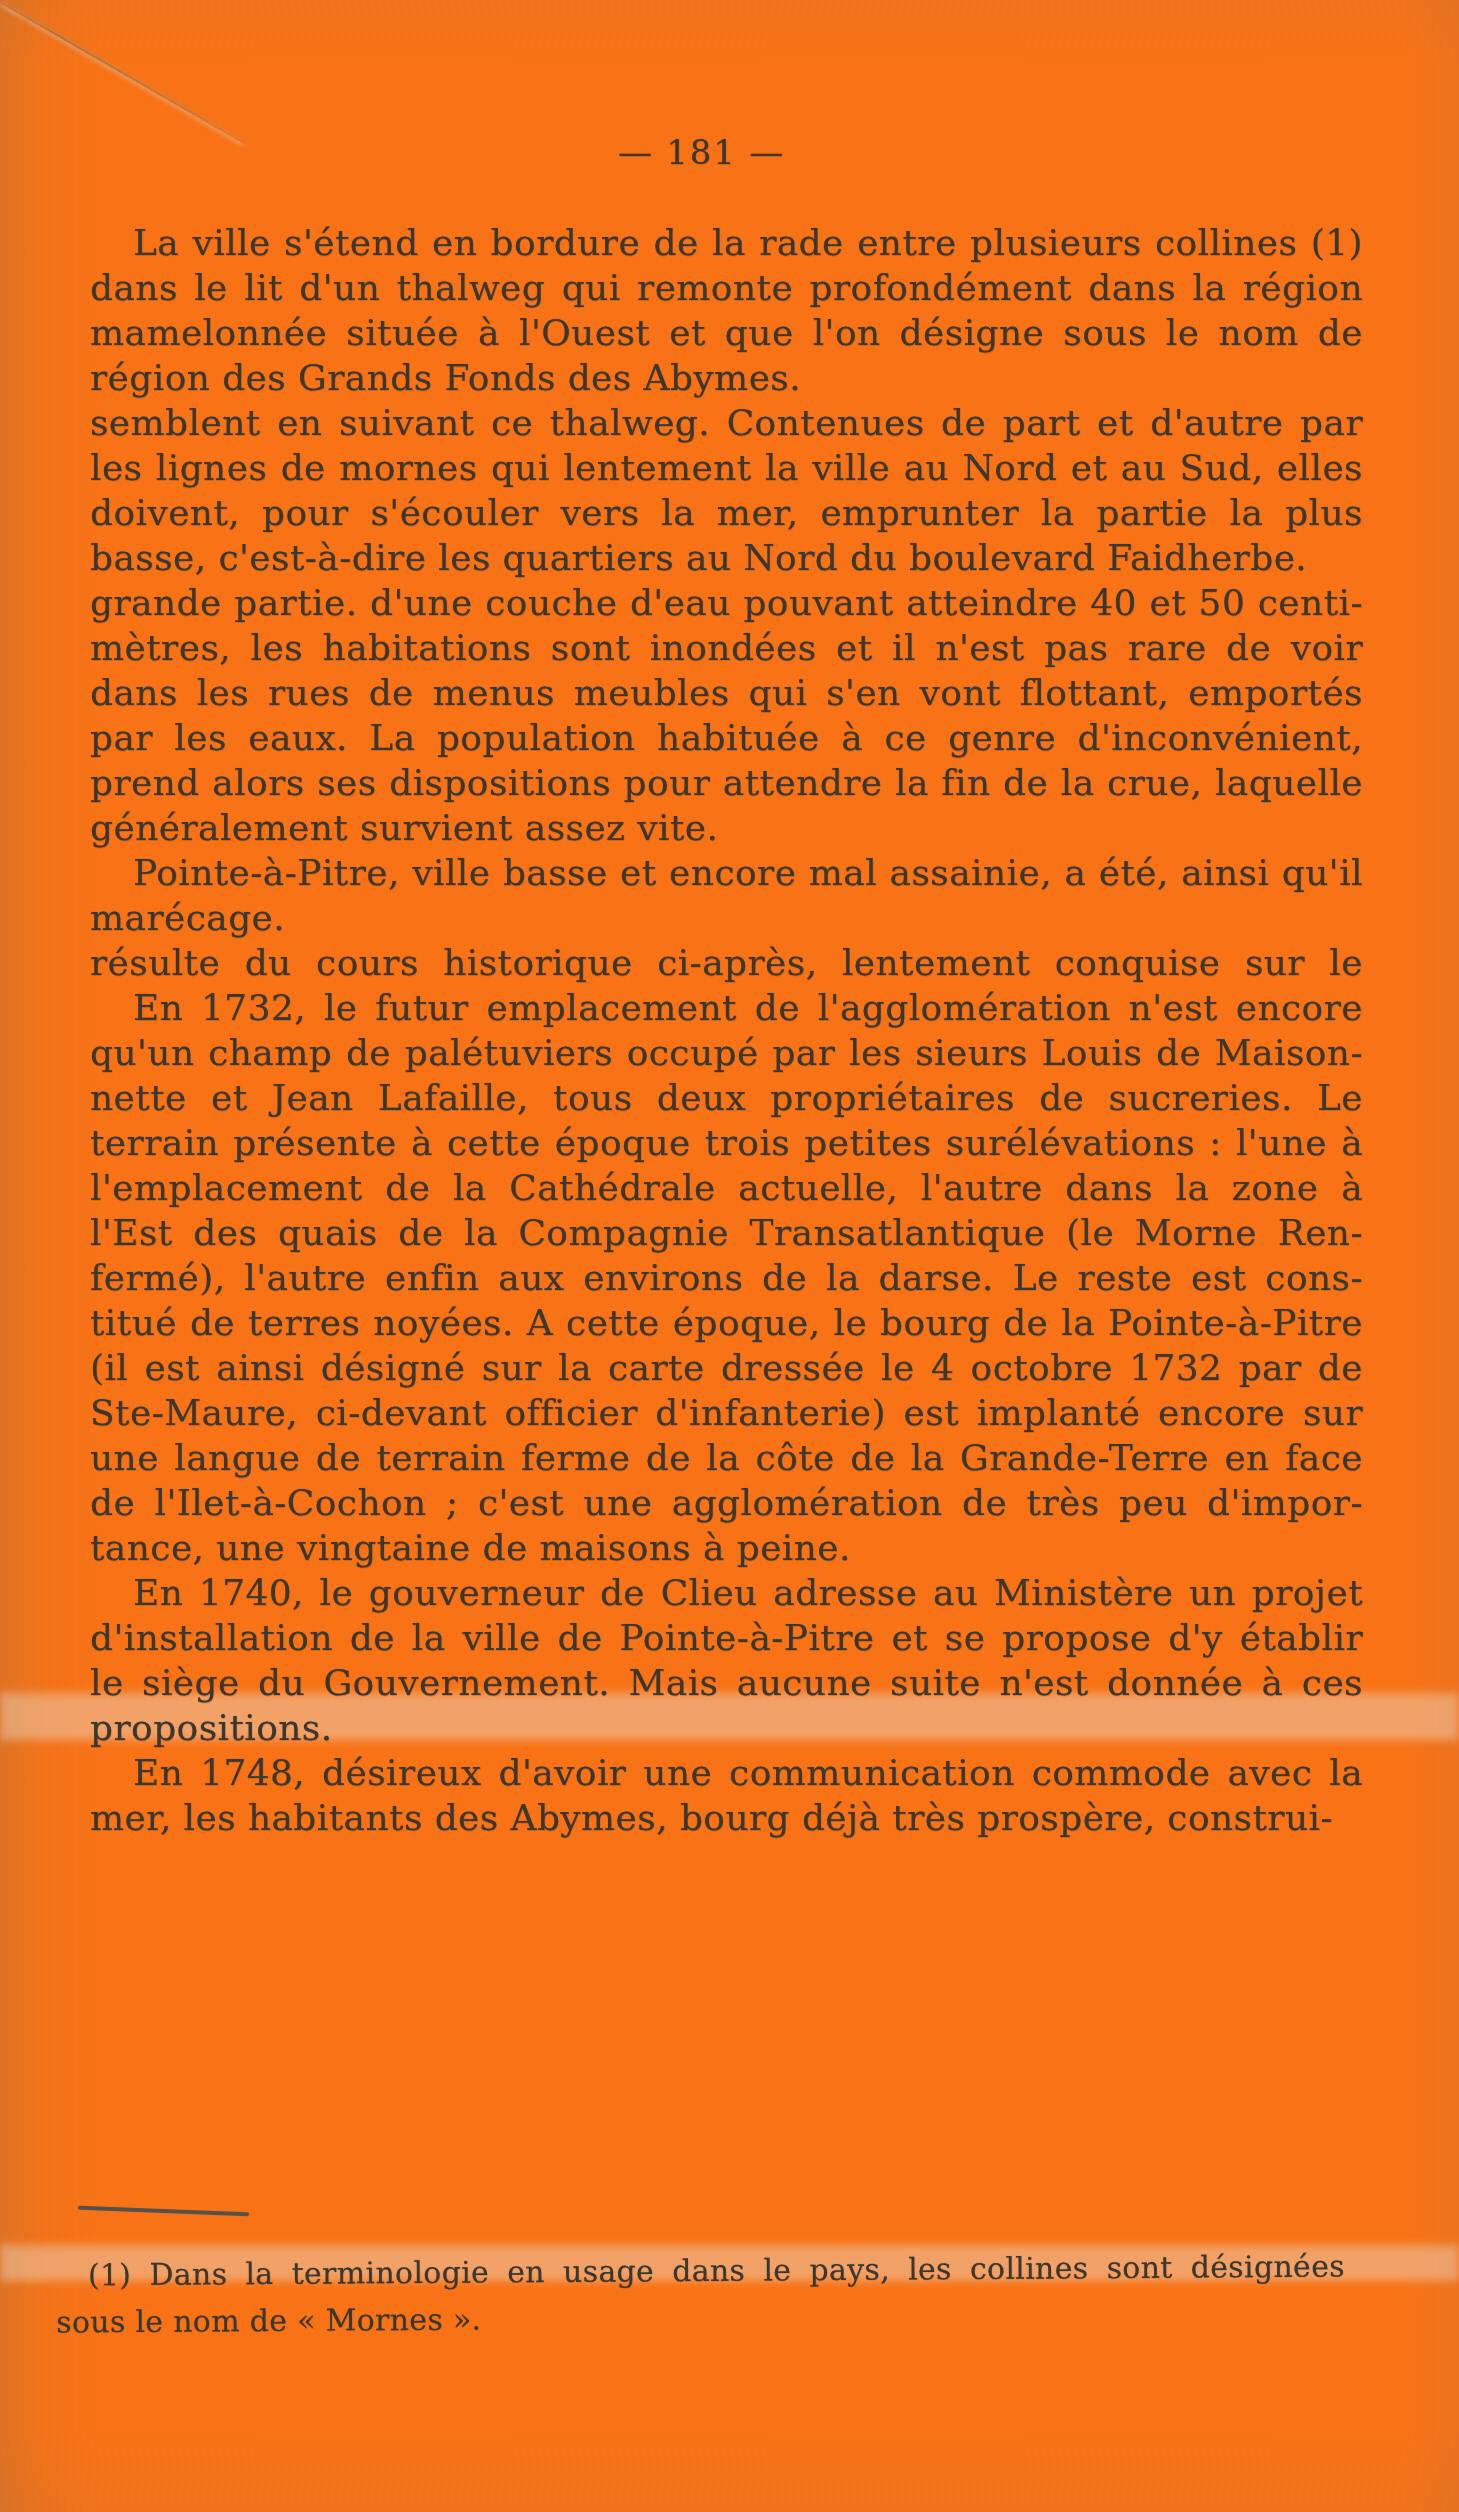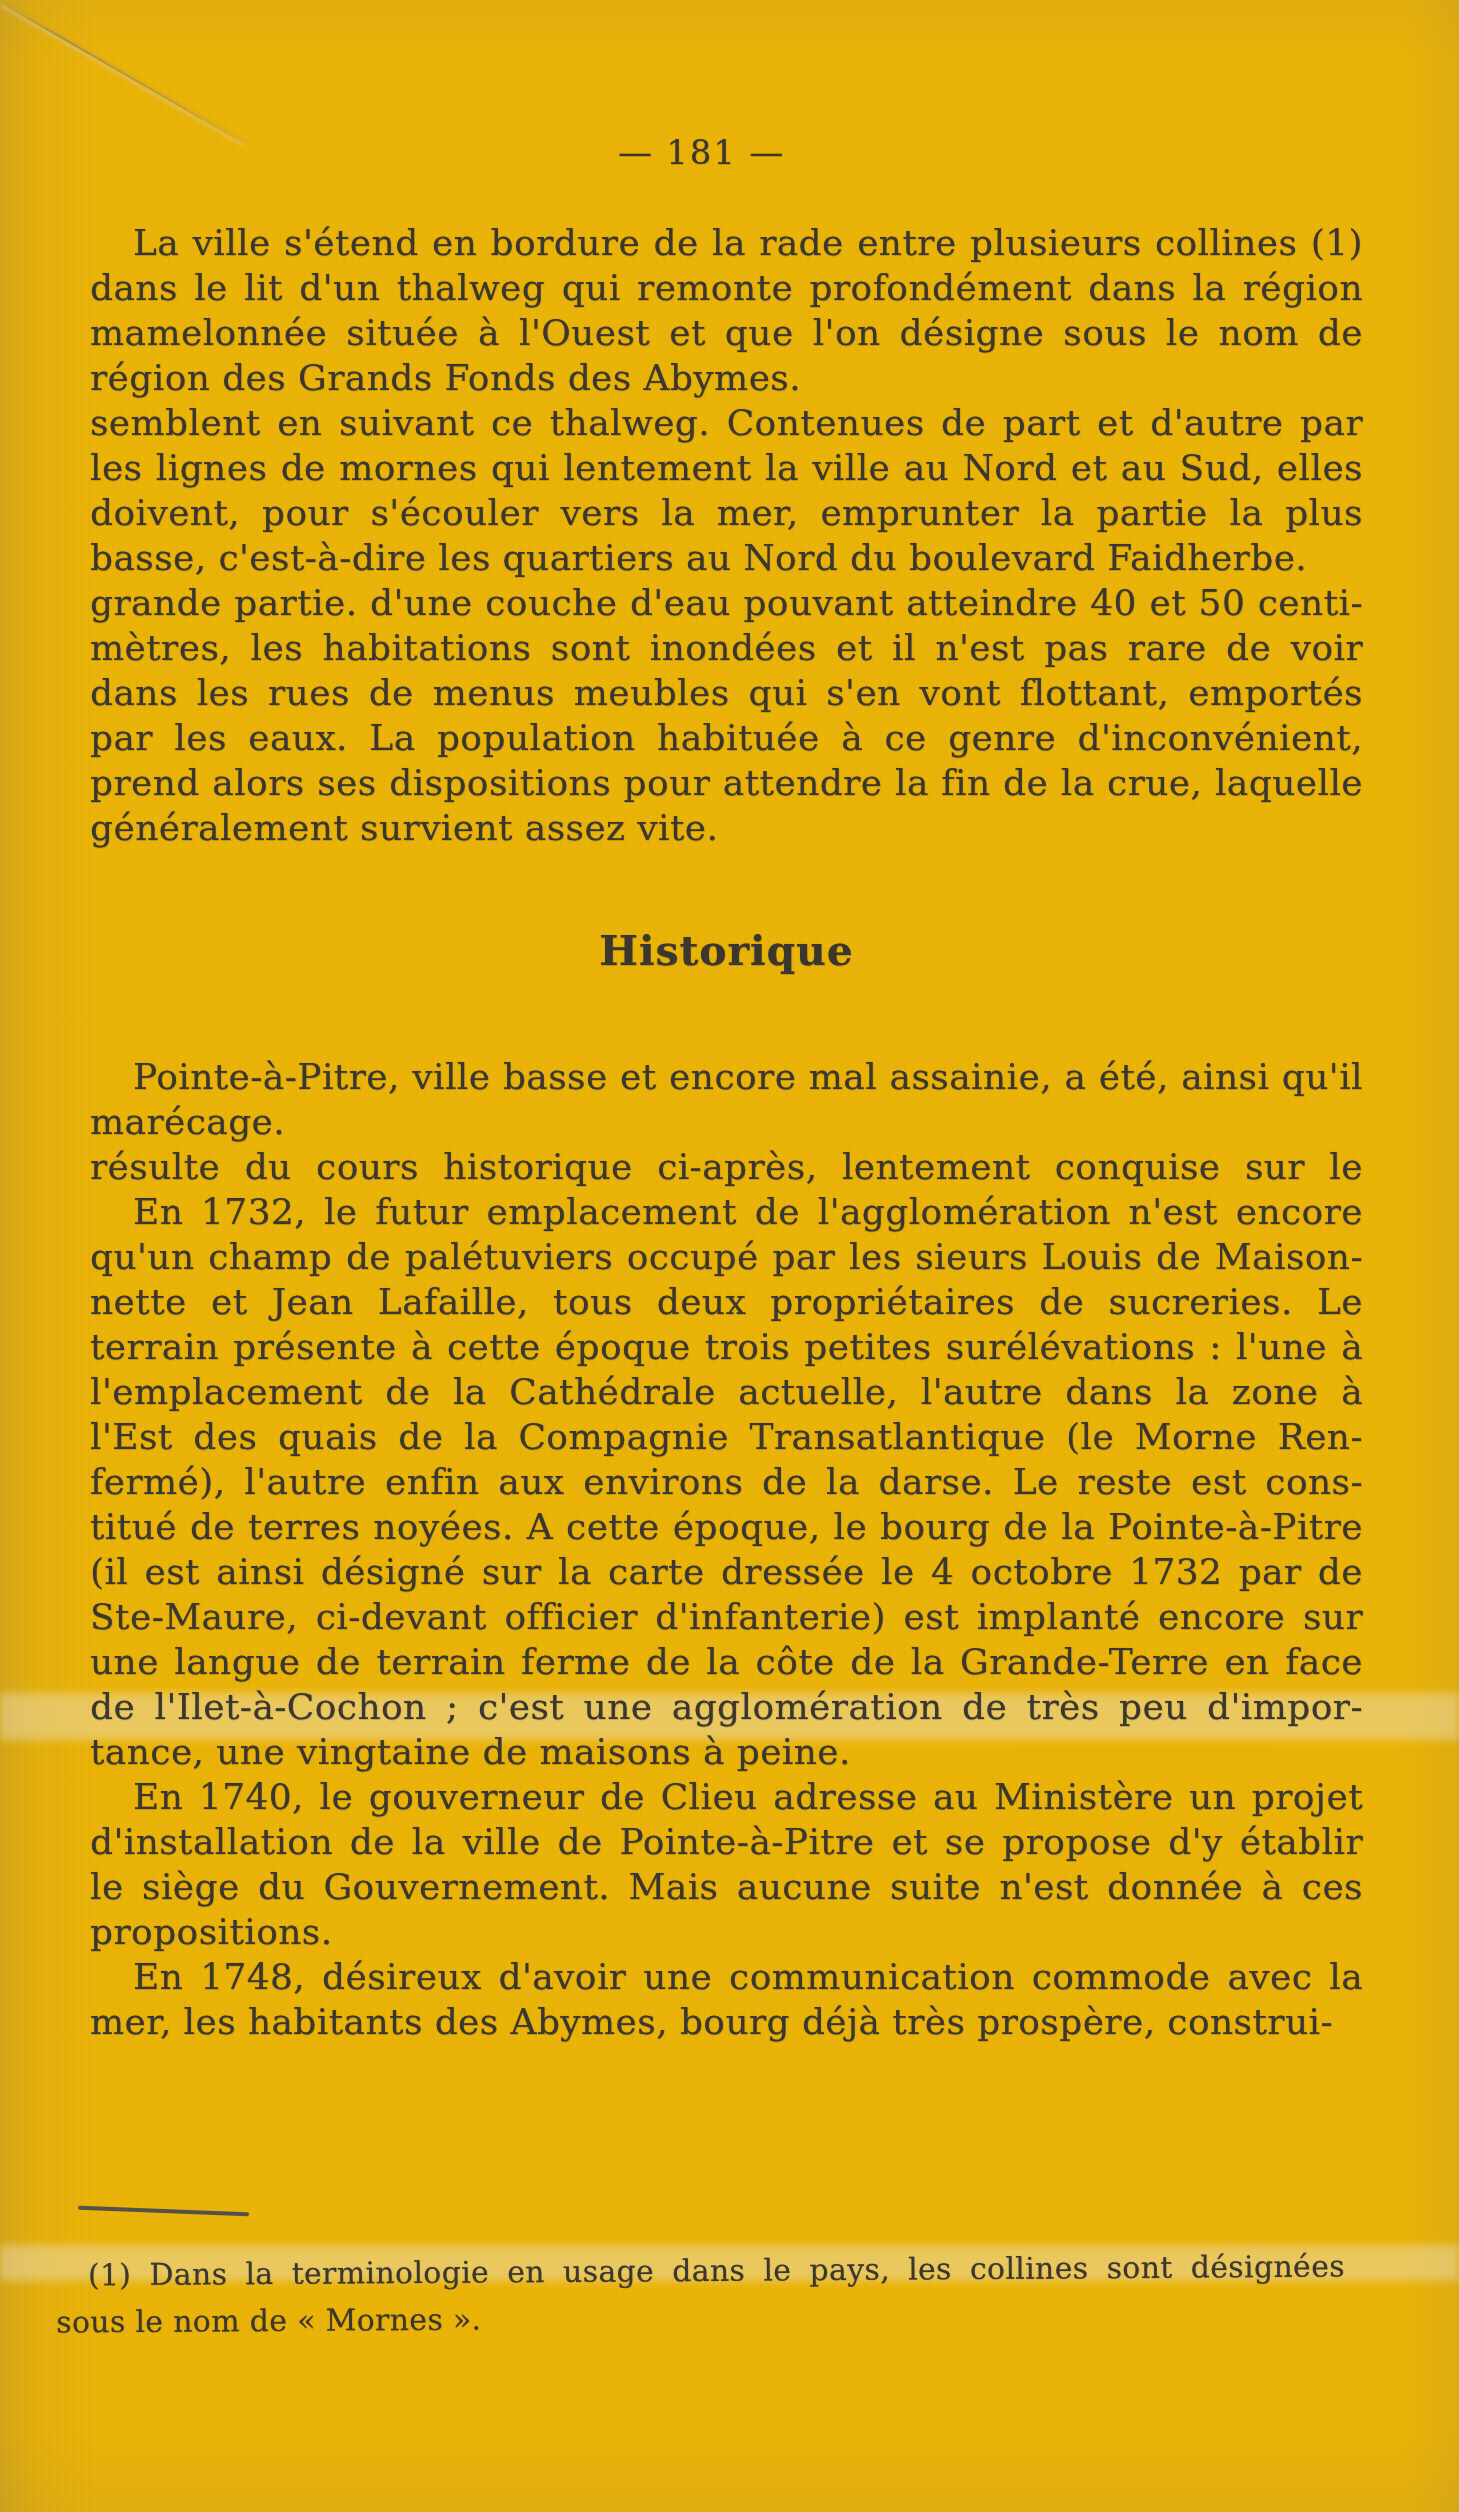--- a/index.html
+++ b/index.html
@@ -3,21 +3,21 @@
 <meta charset="utf-8">
 <style>
   html, body { margin: 0; padding: 0; }
   body { background: #b8b4ab; }
 
   .sheet {
     position: relative;
     width: 1459px;
     height: 2512px;
     margin: 0 auto;
-    background: #eab308;
+    background: #f97316;
     overflow: hidden;
     font-family: "DejaVu Serif", "Liberation Serif", serif;
     color: #3b372f;
   }
 
   
   .paper-texture {
     position: absolute; inset: 0; pointer-events: none;
     background:
       repeating-linear-gradient(90deg, rgba(90,80,60,0.018) 0 1.8px, rgba(0,0,0,0) 1.8px 8px),
@@ -129,21 +129,20 @@
         <div class="line last">basse, c'est-à-dire les quartiers au Nord du boulevard Faidherbe.</div>
       </div>
       <div class="para">
         <div class="line">grande partie. d'une couche d'eau pouvant atteindre 40 et 50 centi-</div>
         <div class="line">mètres, les habitations sont inondées et il n'est pas rare de voir</div>
         <div class="line">dans les rues de menus meubles qui s'en vont flottant, emportés</div>
         <div class="line">par les eaux. La population habituée à ce genre d'inconvénient,</div>
         <div class="line">prend alors ses dispositions pour attendre la fin de la crue, laquelle</div>
         <div class="line last">généralement survient assez vite.</div>
       </div>
-      <div class="heading">Historique</div>
       <div class="para">
         <div class="line first">Pointe-à-Pitre, ville basse et encore mal assainie, a été, ainsi qu'il</div>
         <div class="line last">marécage.</div>
         <div class="line">résulte du cours historique ci-après, lentement conquise sur le</div>
       </div>
       <div class="para">
         <div class="line first">En 1732, le futur emplacement de l'agglomération n'est encore</div>
         <div class="line">qu'un champ de palétuviers occupé par les sieurs Louis de Maison-</div>
         <div class="line">nette et Jean Lafaille, tous deux propriétaires de sucreries. Le</div>
         <div class="line">terrain présente à cette époque trois petites surélévations : l'une à</div>

